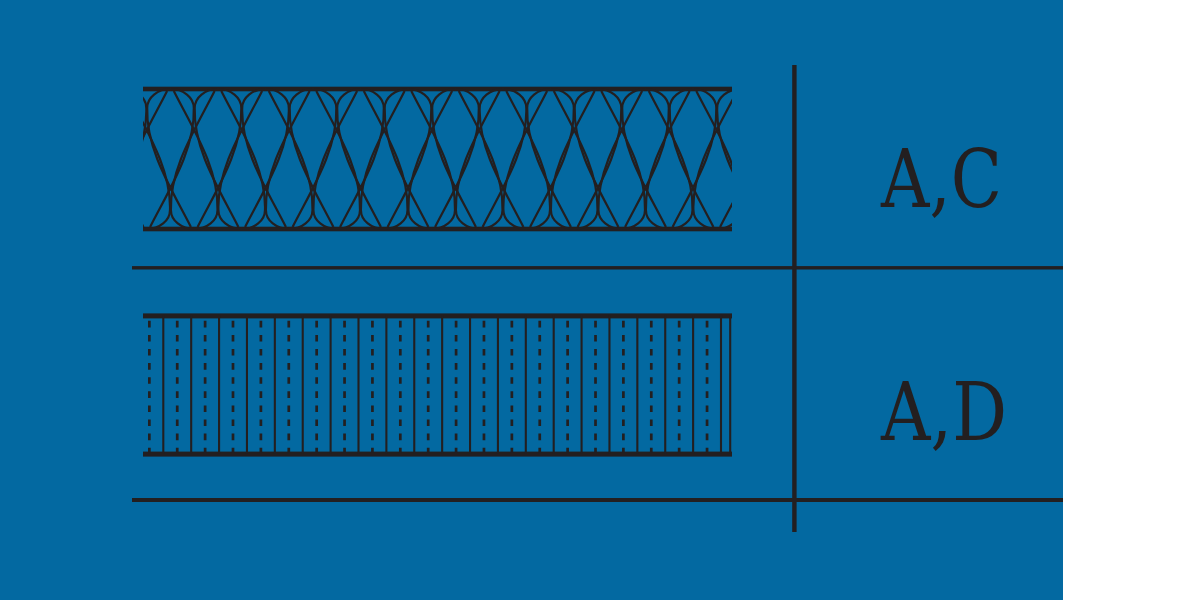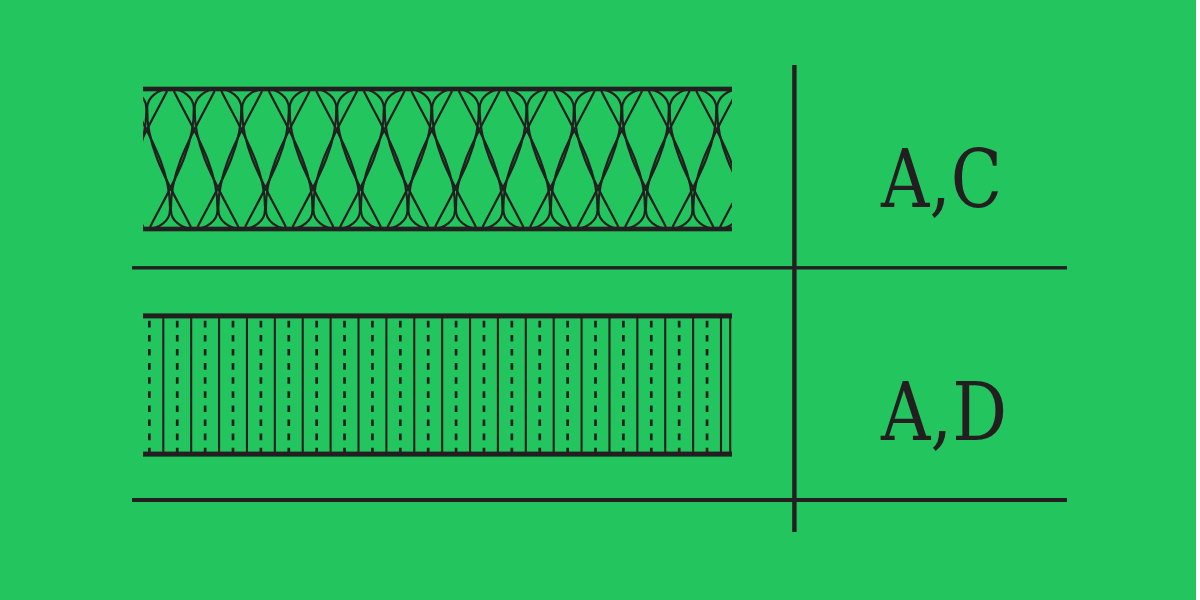--- a/index.html
+++ b/index.html
@@ -1,16 +1,16 @@
 <!DOCTYPE html>
 <html><head>
 <meta charset="utf-8">
 <style>
   html,body{margin:0;padding:0;background:#ffffff;}
-  #stage{position:relative;width:1196px;height:600px;background:#22c55e;overflow:hidden;}
+  #stage{position:relative;width:1063px;height:600px;background:#0369a1;overflow:hidden;}
   #stage svg{position:absolute;left:0;top:0;}
   text.row-label{
     font-family:"DejaVu Serif","Liberation Serif",serif;
     font-size:81px;
     font-weight:400;
   }
 </style>
 </head>
 <body>
 

